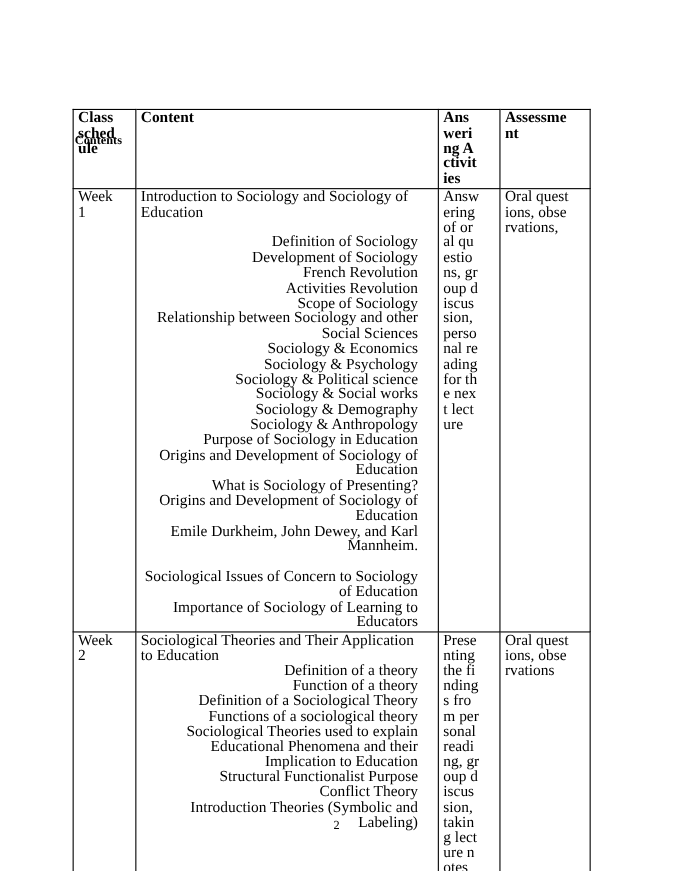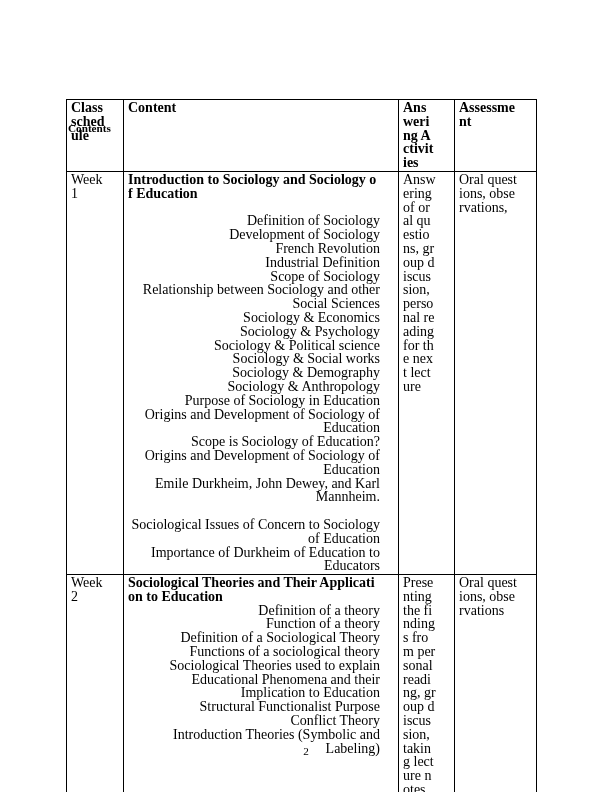--- a/index.html
+++ b/index.html
@@ -49,21 +49,21 @@
     }
     col.c1 { width: 57px; }
     col.c2 { width: 275px; }
     col.c3 { width: 56px; }
     col.c4 { width: 82px; }
     tr.header-row { height: 55px; }
     tr.week1-row { height: 372px; }
     tr.week2-row { height: 168px; }
     tr.week3-row { height: 15px; }
     .topic-title {
-      font-weight: bold;
+      font-weight: normal;
       display: block;
     }
     .topic-line {
       display: block;
       word-break: normal;
       text-align: right;
     }
     .spacer {
       display: block;
       height: 13.8px;
@@ -106,37 +106,37 @@
   </tr>
 
   <tr class="week1-row">
     <td>Week 1</td>
     <td>
       <span class="topic-title">Introduction to Sociology and Sociology of Education</span>
       <span class="spacer"></span>
       <span class="topic-line">Definition of Sociology</span>
       <span class="topic-line">Development of Sociology</span>
       <span class="topic-line">French Revolution</span>
-      <span class="topic-line">Industrial Definition</span>
+      <span class="topic-line">Activities Revolution</span>
       <span class="topic-line">Scope of Sociology</span>
       <span class="topic-line">Relationship between Sociology and other Social Sciences</span>
       <span class="topic-line">Sociology &amp; Economics</span>
       <span class="topic-line">Sociology &amp; Psychology</span>
       <span class="topic-line">Sociology &amp; Political science</span>
       <span class="topic-line">Sociology &amp; Social works</span>
       <span class="topic-line">Sociology &amp; Demography</span>
       <span class="topic-line">Sociology &amp; Anthropology</span>
       <span class="topic-line">Purpose of Sociology in Education</span>
       <span class="topic-line">Origins and Development of Sociology of Education</span>
-      <span class="topic-line">Scope is Sociology of Education?</span>
+      <span class="topic-line">What is Sociology of Presenting?</span>
       <span class="topic-line">Origins and Development of Sociology of Education</span>
       <span class="topic-line">Emile Durkheim, John Dewey, and Karl Mannheim.</span>
       <span class="spacer"></span>
       <span class="topic-line">Sociological Issues of Concern to Sociology of Education</span>
-      <span class="topic-line">Importance of Durkheim of Education to Educators</span>
+      <span class="topic-line">Importance of Sociology of Learning to Educators</span>
     </td>
     <td class="activities-cell">Answering of oral questions,  group discussion, personal reading for the next lecture</td>
     <td class="wrap-normal">Oral questions, observations,</td>
   </tr>
 
   <tr class="week2-row">
     <td>Week 2</td>
     <td>
       <span class="topic-title">Sociological Theories and Their Application to Education</span>
       <span class="topic-line">Definition of a theory</span>

